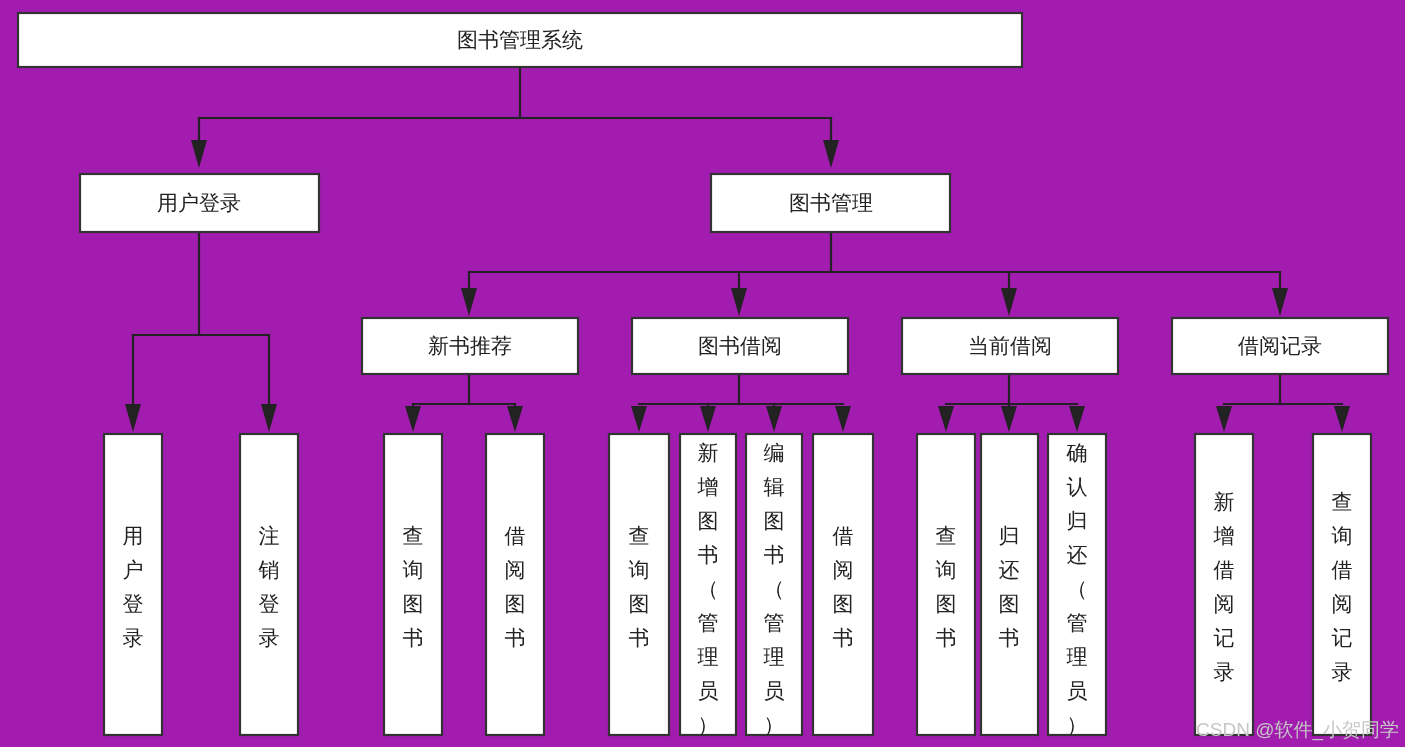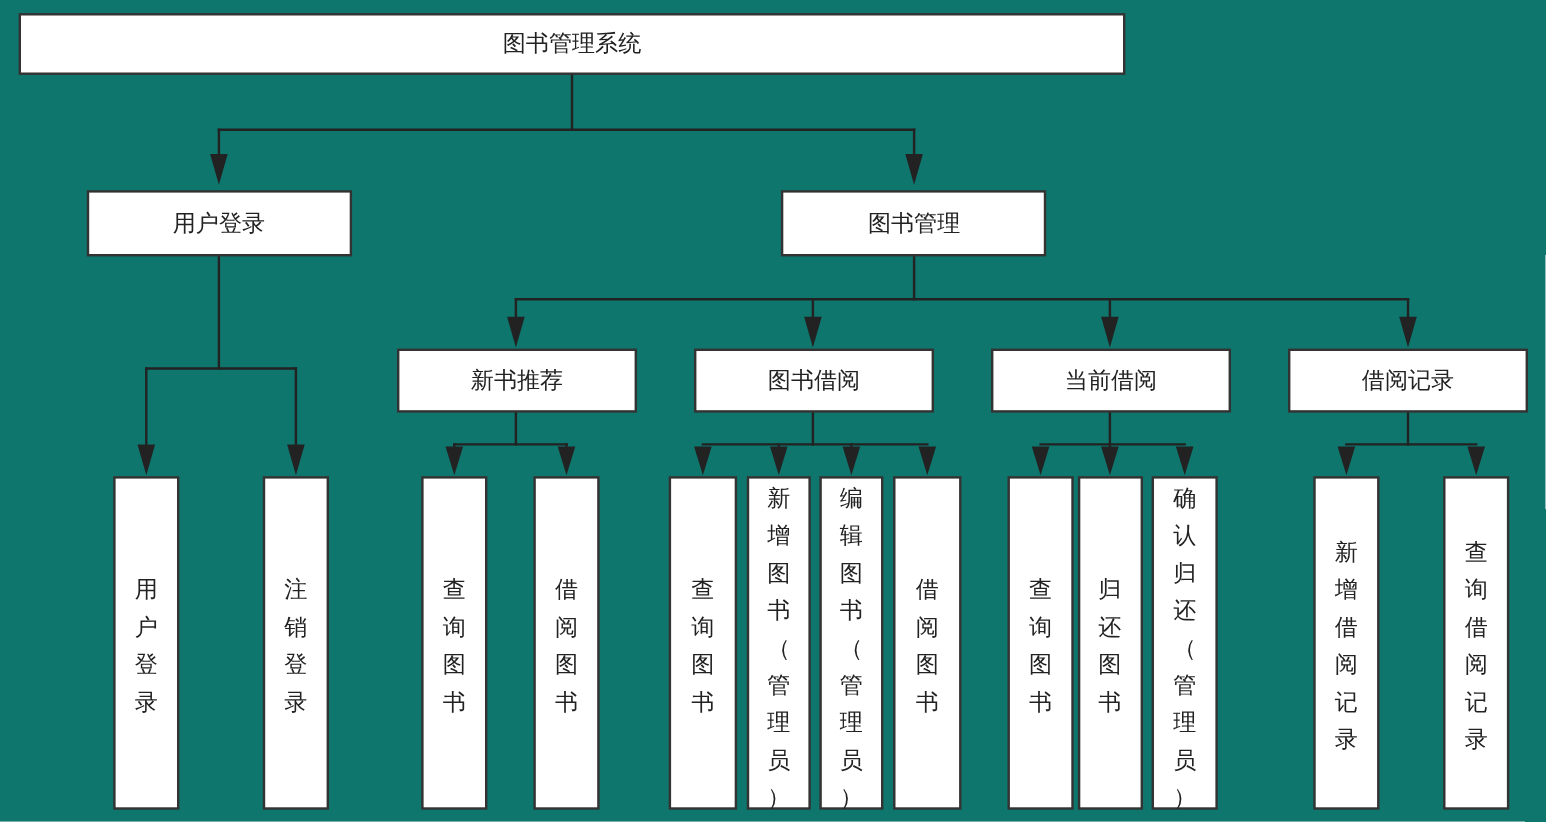--- a/index.html
+++ b/index.html
@@ -7,21 +7,21 @@
     padding: 0;
     background: #ffffff;
   }
   body {
     font-family: "Liberation Sans", "DejaVu Sans", sans-serif;
   }
   #canvas {
     position: relative;
     width: 1405px;
     height: 747px;
-    background: #0f766e;
+    background: #a21caf;
     overflow: hidden;
   }
   svg#diagram {
     position: absolute;
     left: 0;
     top: 0;
     width: 1405px;
     height: 747px;
   }
   .node-box {
@@ -227,14 +227,15 @@
       <rect class="node-box" x="1195" y="434" width="58" height="301"></rect>
       <text class="node-label-v" x="1224" y="0"><tspan x="1224" y="509.02">新</tspan><tspan x="1224" y="543.02">增</tspan><tspan x="1224" y="577.02">借</tspan><tspan x="1224" y="611.02">阅</tspan><tspan x="1224" y="645.02">记</tspan><tspan x="1224" y="679.02">录</tspan></text>
     </g>
     <g>
       <rect class="node-box" x="1313" y="434" width="58" height="301"></rect>
       <text class="node-label-v" x="1342" y="0"><tspan x="1342" y="509.02">查</tspan><tspan x="1342" y="543.02">询</tspan><tspan x="1342" y="577.02">借</tspan><tspan x="1342" y="611.02">阅</tspan><tspan x="1342" y="645.02">记</tspan><tspan x="1342" y="679.02">录</tspan></text>
     </g>
 
   </svg>
 
+  <div class="watermark">CSDN @软件_小贺同学</div>
 
 </div>
 
 </body></html>

